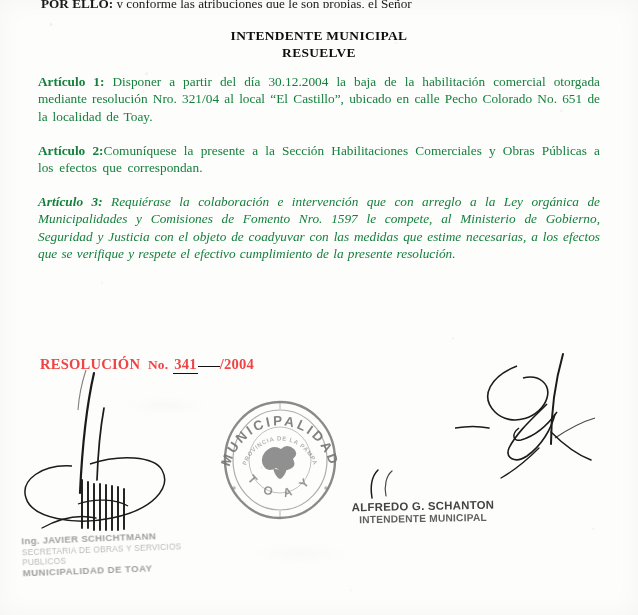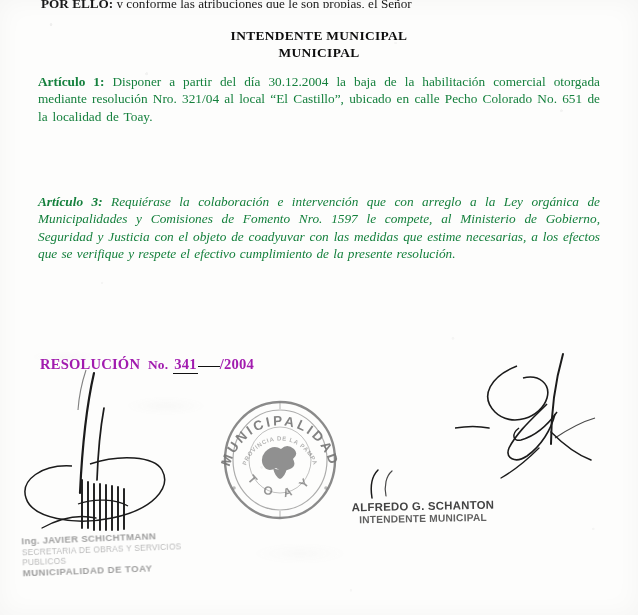--- a/index.html
+++ b/index.html
@@ -106,21 +106,21 @@
   #article-4 { word-spacing: 3.2px; }
 
   
   #resolution-line {
     position: absolute;
     left: 40px;
     top: 356px;
     font-size: 14.6px;
     font-weight: 700;
     letter-spacing: .2px;
-    color: #a21caf;
+    color: #ef4444;
     white-space: nowrap;
   }
   #resolution-line .res-word { font-weight: 700; }
   #resolution-line .res-no {
     font-weight: 700;
     font-size: 13.4px;
     margin-left: 4px;
   }
   #resolution-line .res-number {
     font-weight: 700;
@@ -230,26 +230,29 @@
 </head>
 <body>
 
 <div id="page">
 
   <div class="truncated-line">
     <b>POR ELLO:</b><span> y conforme las atribuciones que le son propias, el Señor</span>
   </div>
 
   <div class="heading" id="heading-line1">INTENDENTE MUNICIPAL</div>
-  <div class="heading" id="heading-line2">MUNICIPAL</div>
+  <div class="heading" id="heading-line2">RESUELVE</div>
 
   <div class="article" id="article-1">
     <span class="art-label">Artículo 1:</span><span>   Disponer a partir del día 30.12.2004 la baja de la habilitación comercial otorgada mediante resolución Nro. 321/04 al local “El Castillo”, ubicado en calle Pecho Colorado No. 651 de la localidad de Toay.</span>
   </div>
 
+  <div class="article" id="article-2">
+    <span class="art-label">Artículo 2:</span><span>Comuníquese la presente a la Sección Habilitaciones Comerciales y Obras Públicas a los efectos que correspondan.</span>
+  </div>
 
   <div class="article" id="article-3">
     <span class="art-label">Artículo 3:</span><span> Requiérase la colaboración e intervención que con arreglo a la Ley orgánica de Municipalidades y Comisiones de Fomento Nro. 1597 le compete, al Ministerio de Gobierno, Seguridad y Justicia con el objeto de coadyuvar con las medidas que estime necesarias, a los efectos que se verifique y respete el efectivo cumplimiento de la presente resolución.</span>
   </div>
 
 
   <div id="resolution-line">
     <span class="res-word">RESOLUCIÓN</span>
     <span class="res-no">No.</span><span class="res-number">341</span><span class="res-blank"></span><span class="res-year">/2004</span>
   </div>

